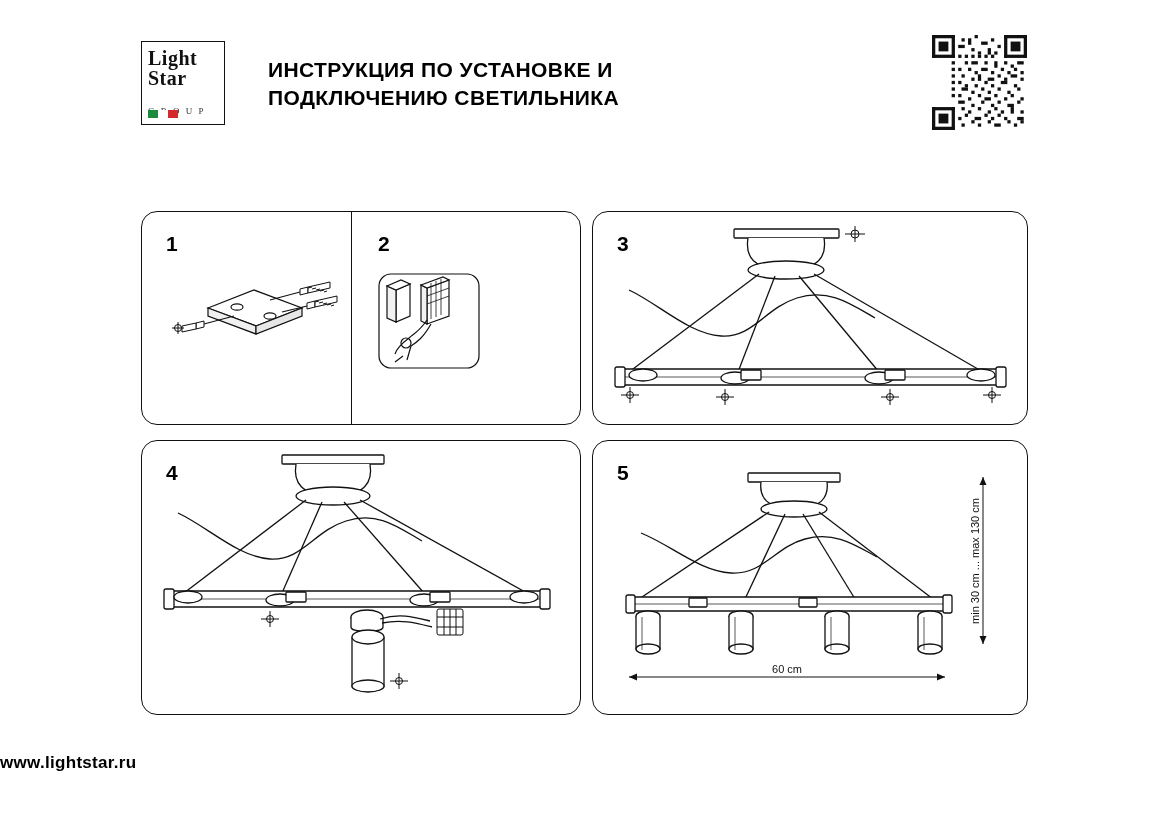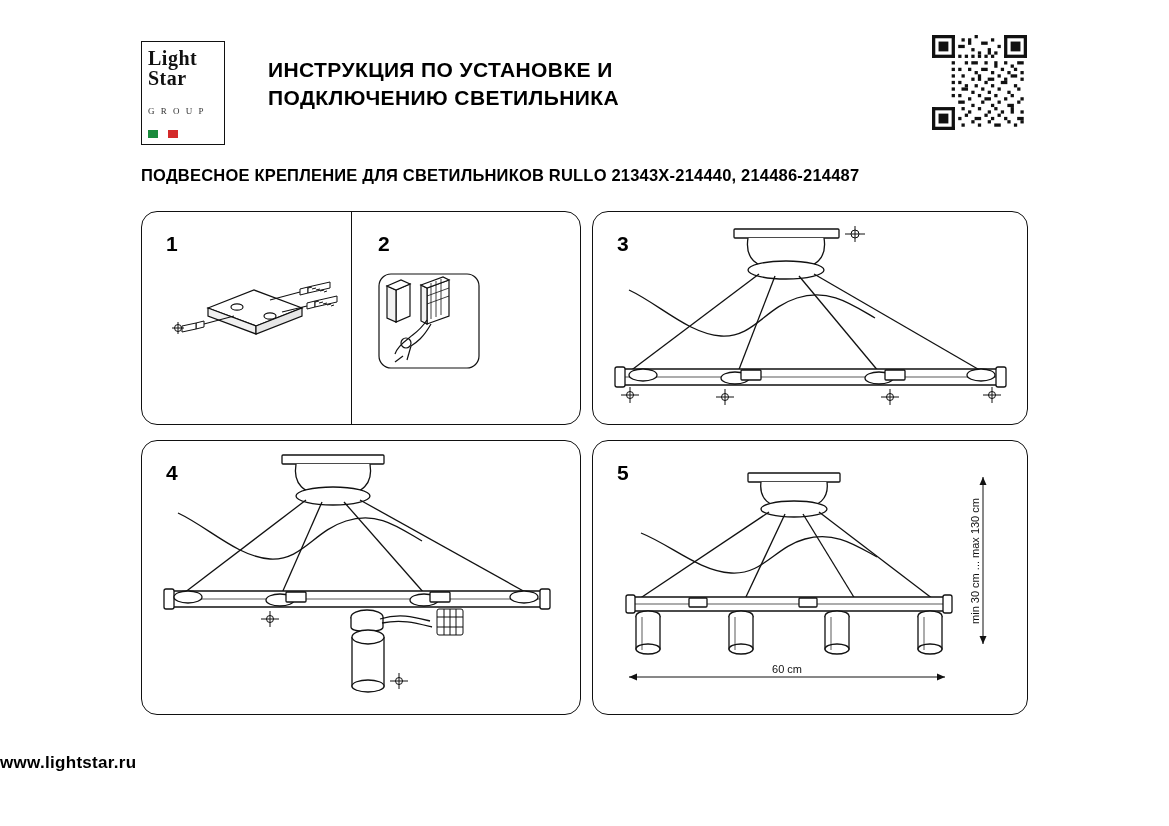--- a/index.html
+++ b/index.html
@@ -18,21 +18,21 @@
     background: #ffffff;
     overflow: hidden;
   }
 
   
   .logo {
     position: absolute;
     left: 141px;
     top: 41px;
     width: 84px;
-    height: 104px;
+    height: 84px;
     background: #ffffff;
     border: 1px solid #111;
     box-sizing: border-box;
   }
   .logo-inner {
     position: absolute;
     left: 0; top: 0; right: 0; bottom: 0;
     padding: 6px 5px 0 6px;
     box-sizing: border-box;
   }
@@ -287,21 +287,20 @@
         <rect x="14" y="27" width="1" height="1"></rect>
           <rect x="17" y="26" width="1" height="1"></rect>
         <rect x="19" y="27" width="2" height="1"></rect>
           <rect x="23" y="26" width="1" height="1"></rect>
         <rect x="25" y="27" width="1" height="1"></rect>
           <rect x="27" y="26" width="1" height="1"></rect>
       </g>
     </svg>
   </div>
 
-  <div class="subtitle">ПОДВЕСНОЕ КРЕПЛЕНИЕ ДЛЯ СВЕТИЛЬНИКОВ RULLO 21343X-214440, 214486-214487</div>
 
   <div class="panel" id="panel-12">
     <div class="divider" style="left:209px"></div>
     <div class="num" style="left:24px; top:20px;">1</div>
     <div class="num" style="left:236px; top:20px;">2</div>
 
     <div class="fig">
       <svg width="209" height="214" viewBox="0 0 209 214">
         <g fill="none" stroke="#111" stroke-width="1.2">
 

